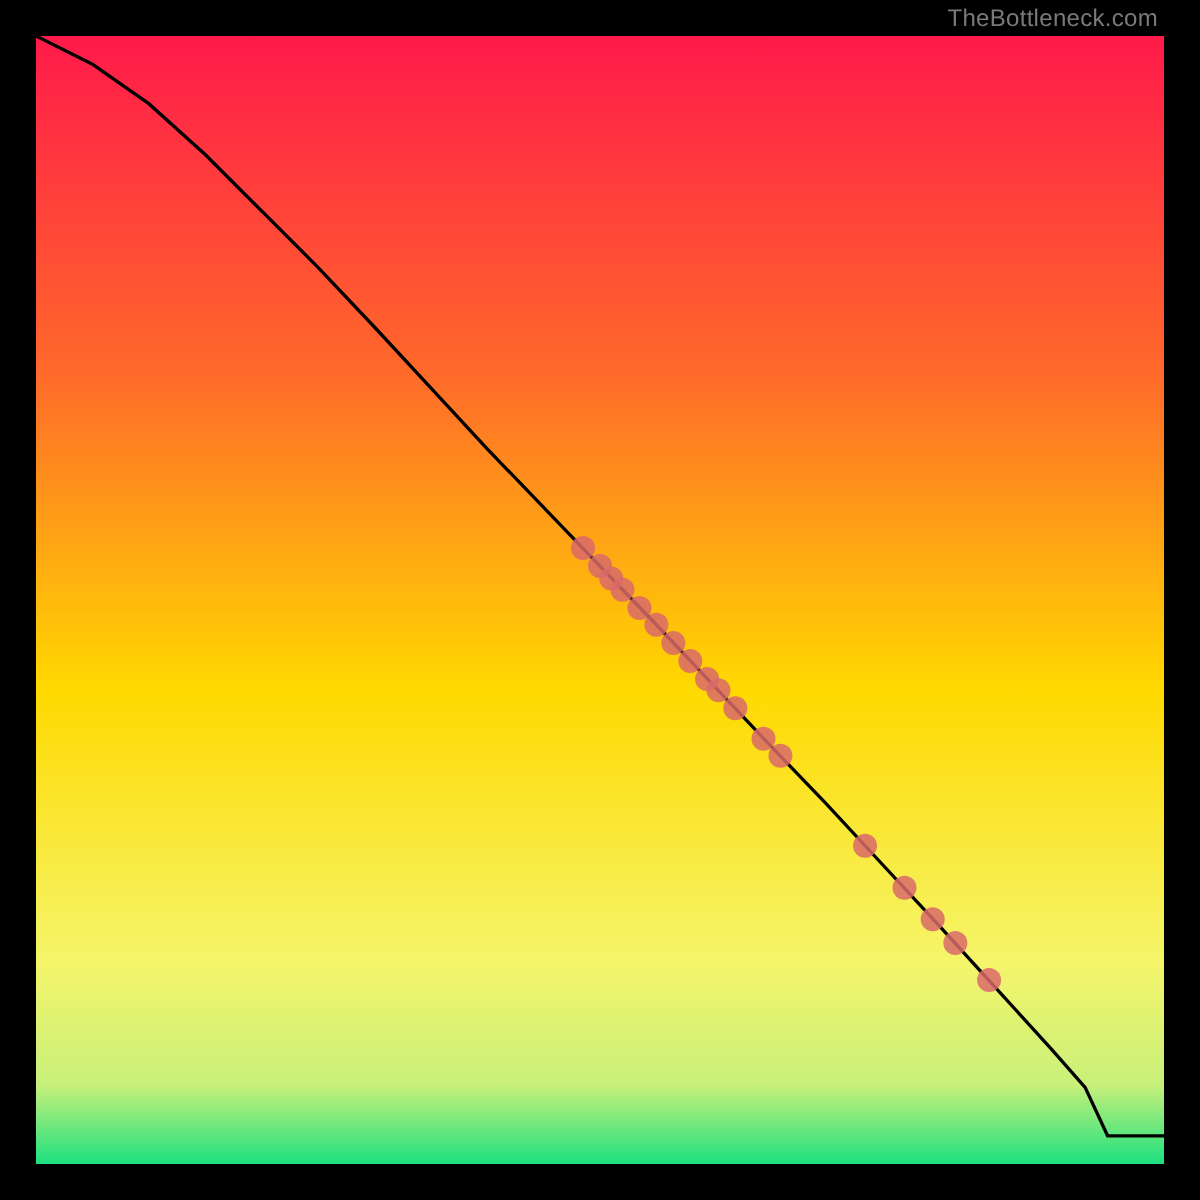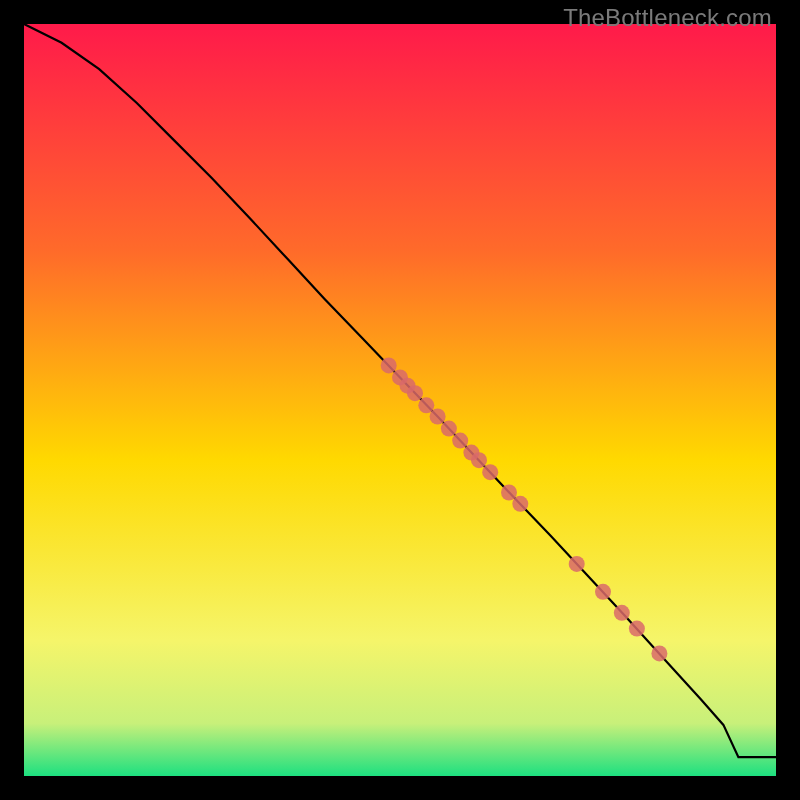--- a/index.html
+++ b/index.html
@@ -36,21 +36,21 @@
     left: 0;
     top: 0;
     width: 100%;
     height: 100%;
   }
   .watermark {
     position: absolute;
     top: 4px;
     right: 28px;
     font-family: Arial, Helvetica, sans-serif;
-    font-size: 24px;
+    font-size: 16px;
     font-weight: 500;
     color: #7a7a7a;
     letter-spacing: 0.2px;
     z-index: 10;
   }
 </style>
 </head>
 <body>
 
 <div class="chart-container">

